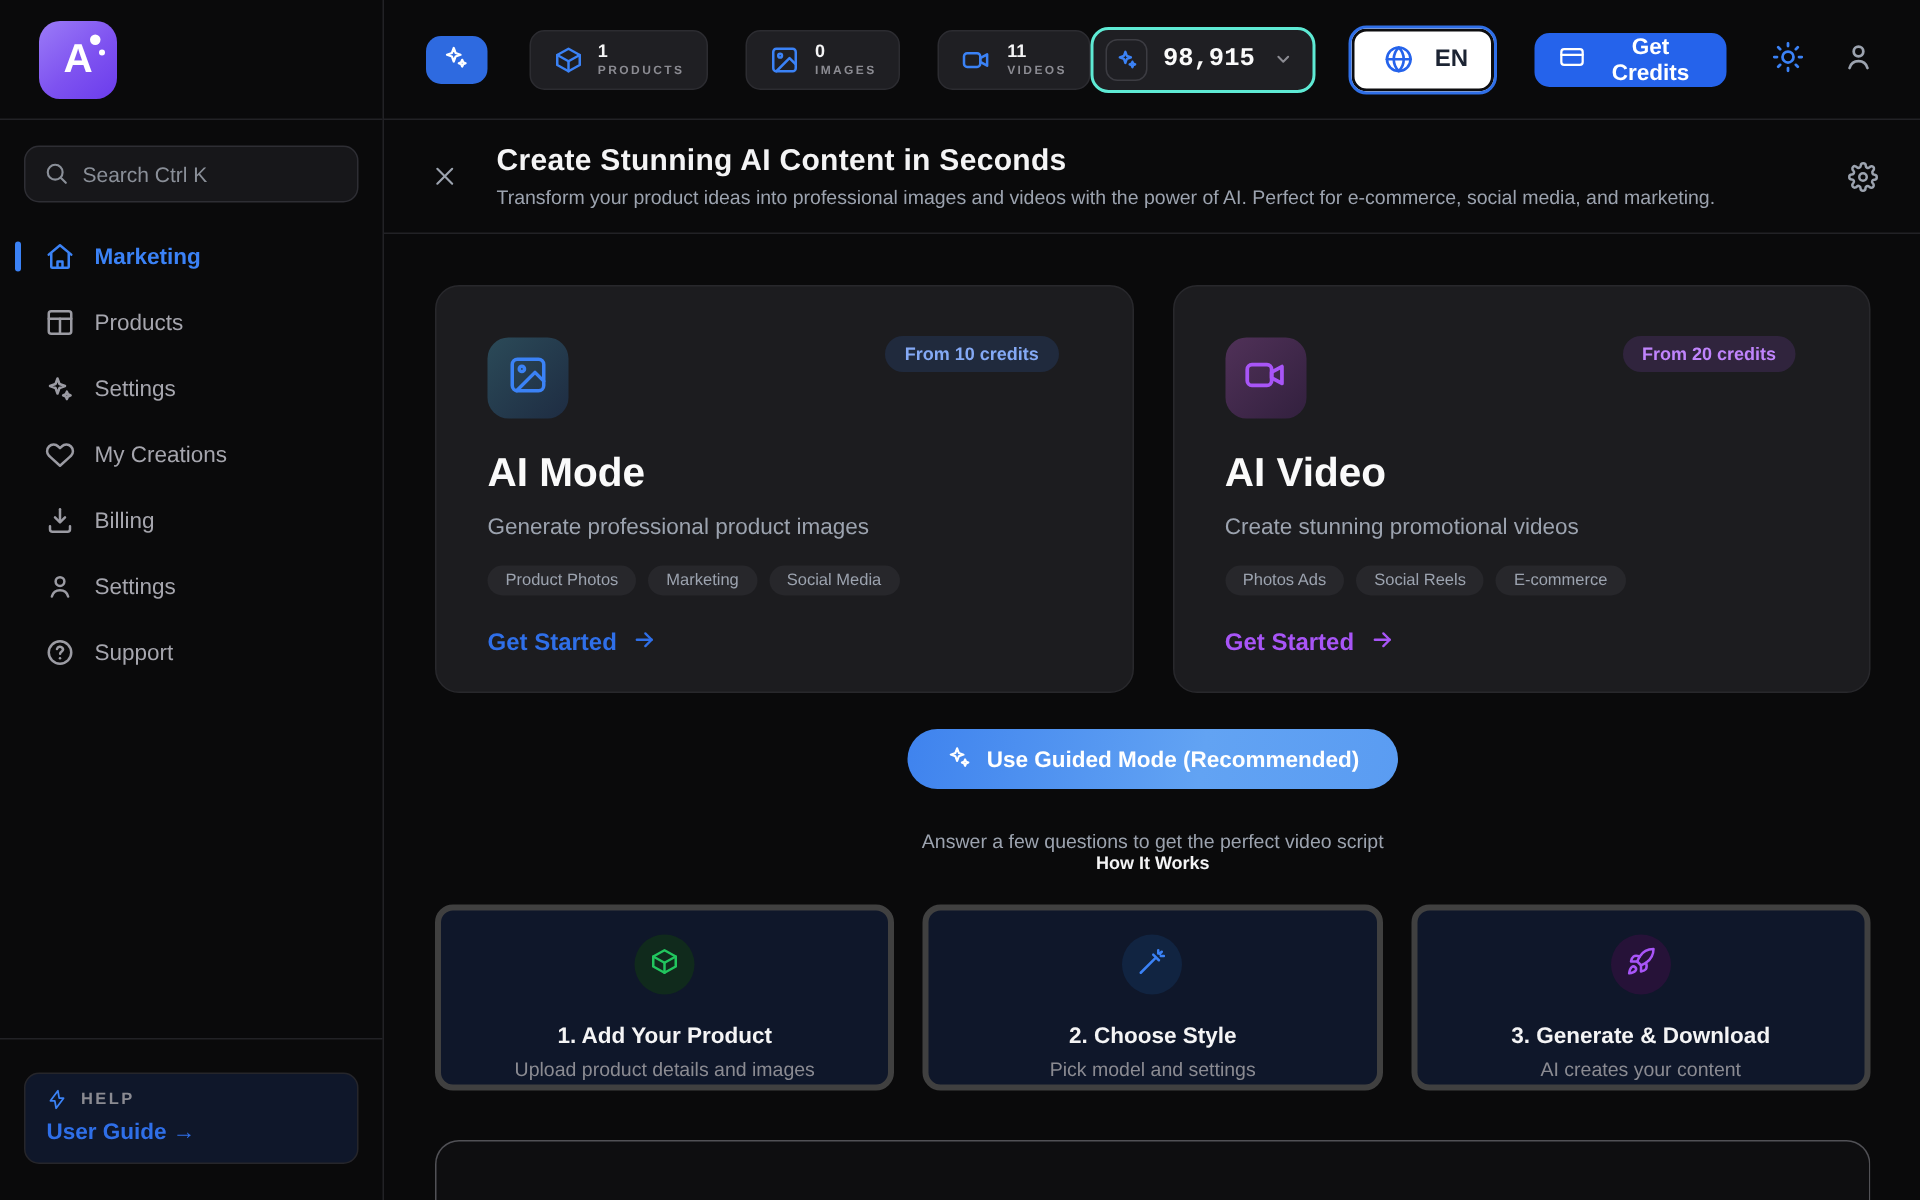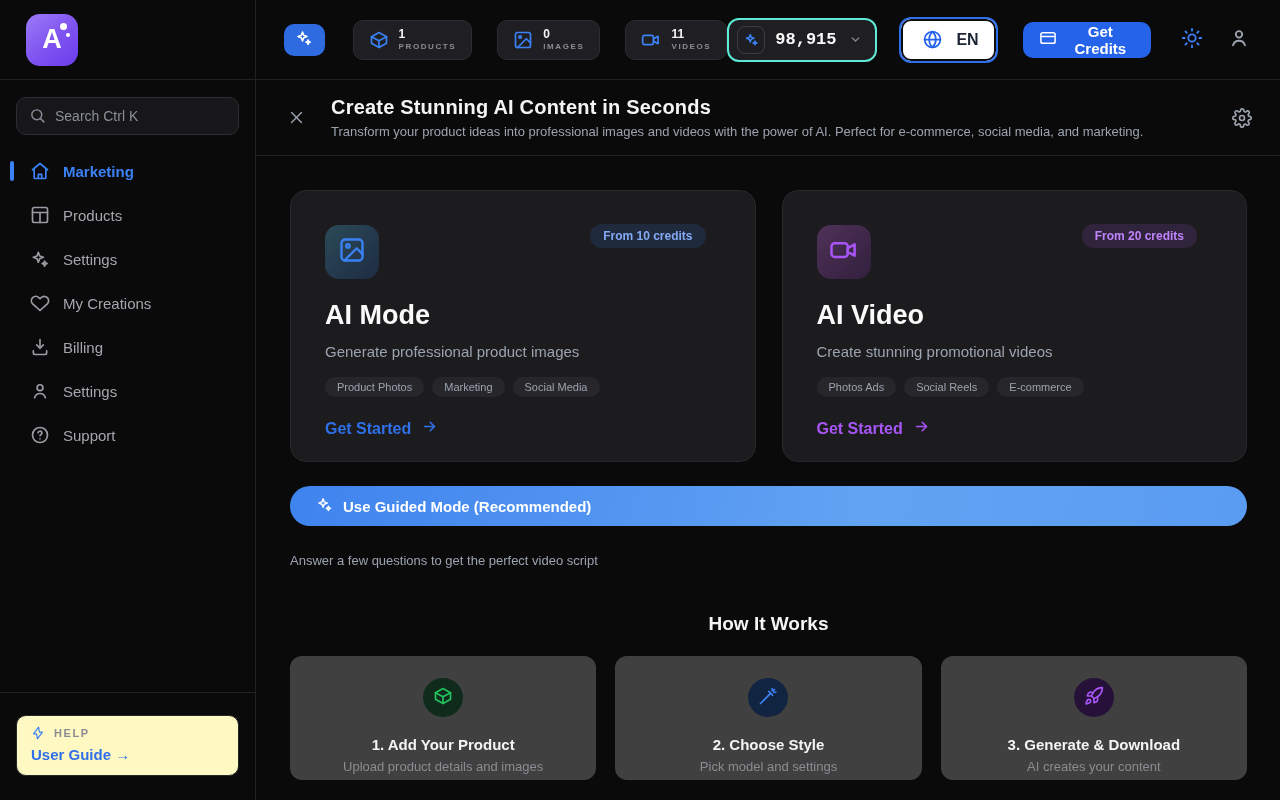--- a/index.html
+++ b/index.html
@@ -30,21 +30,21 @@
   .nav { display:flex; flex-direction:column; }
   .nav-item { position:relative; height:44px; display:flex; align-items:center; gap:13px; padding-left:30px;
     color:#a6a6ae; font-size:15px; cursor:pointer; }
   .nav-item .nav-ic { color:#9b9ba3; display:flex; }
   .nav-item.active { color:#3b82f6; font-weight:bold; }
   .nav-item.active .nav-ic { color:#3b82f6; }
   .nav-item.active::before { content:""; position:absolute; left:10px; top:12px; width:4px; height:20px;
     border-radius:3px; background:#3b82f6; }
 
   .sidebar-bottom { margin-top:auto; border-top:1px solid #222226; padding:22px 16px 24px 16px; }
-  .help-card { background:#fef9c3; border:1px solid #26262b; border-radius:10px; padding:10px 14px 12px 14px; }
+  .help-card { background:#0f172a; border:1px solid #26262b; border-radius:10px; padding:10px 14px 12px 14px; }
   .help-head { display:flex; align-items:center; gap:9px; color:#8b8b92; font-size:11px; letter-spacing:1.6px; font-weight:bold; }
   .help-head .bolt { color:#3b82f6; display:flex; }
   .help-link { margin-top:6px; color:#2f6fe8; font-size:15px; font-weight:bold; cursor:pointer; }
 
   
   .main { flex:1; display:flex; flex-direction:column; min-width:0; }
 
   .topbar { height:80px; flex:0 0 80px; border-bottom:1px solid #222226; display:flex; align-items:center; padding:0 30px 0 28px; }
   .sparkle-btn { width:42px; height:32px; border-radius:10px; background:#2e6ae0; border:none; color:#fff;
     display:flex; align-items:center; justify-content:center; cursor:pointer; }
@@ -96,29 +96,29 @@
   .badge.blue { background:rgba(59,130,246,.14); color:#84a9f5; }
   .badge.purple { background:rgba(168,85,247,.14); color:#c084fc; }
   .gen-title { margin-top:21px; font-size:27px; font-weight:bold; color:#fafafa; }
   .gen-desc { margin-top:12px; font-size:15px; color:#9ca3af; }
   .tag-row { margin-top:17px; display:flex; gap:8px; }
   .tag { background:#27272b; border-radius:11px; padding:4px 12px; font-size:11px; color:#9ca3af; }
   .cta { margin-top:21px; display:flex; align-items:center; gap:10px; font-size:16px; font-weight:bold; cursor:pointer; }
   .cta.blue { color:#2f6fe8; }
   .cta.purple { color:#a855f7; }
 
-  .guided-wrap { display:flex; flex-direction:column; }
+  .guided-wrap { display:flex; flex-direction:column; align-items:center; }
   .guided-btn { margin-top:24px; height:40px; border:none; border-radius:20px; padding:0 26px;
     background:linear-gradient(100deg,#3f83ee 0%,#62a3f3 60%,#5a9cf2 100%);
     color:#fff; font-size:15px; font-weight:bold; font-family:inherit; display:flex; align-items:center; gap:10px; cursor:pointer; }
   .guided-caption { margin-top:27px; font-size:13px; color:#9ca3af; }
 
-  .hiw-heading { margin-top:45px; text-align:center; font-size:19px; font-weight:bold; color:#f4f4f5; }
+  .hiw-heading { text-align:center; font-size:12px; font-weight:bold; color:#f4f4f5; }
   .steps-row { margin-top:21px; display:grid; grid-template-columns:1fr 1fr 1fr; gap:19px; }
-  .step-card { height:124px; background:#404040; border:6px solid #404040; border-radius:12px;
+  .step-card { height:124px; background:#0f172a; border:4px solid #404040; border-radius:12px;
     display:flex; flex-direction:column; align-items:center; padding-top:16px; }
   .step-circle { width:40px; height:40px; border-radius:50%; display:flex; align-items:center; justify-content:center; }
   .step-circle.green { background:#102a1c; color:#22c55e; }
   .step-circle.blue { background:#112441; color:#3b82f6; }
   .step-circle.purple { background:#261238; color:#a855f7; }
   .step-title { margin-top:19px; font-size:15px; font-weight:bold; color:#f4f4f5; }
   .step-desc { margin-top:6px; font-size:13px; color:#8b8b92; }
 
   .partial-card { margin-top:33px; height:60px; background:#0e0e10; border:1px solid #515156;
     border-bottom:none; border-radius:16px 16px 0 0; }

